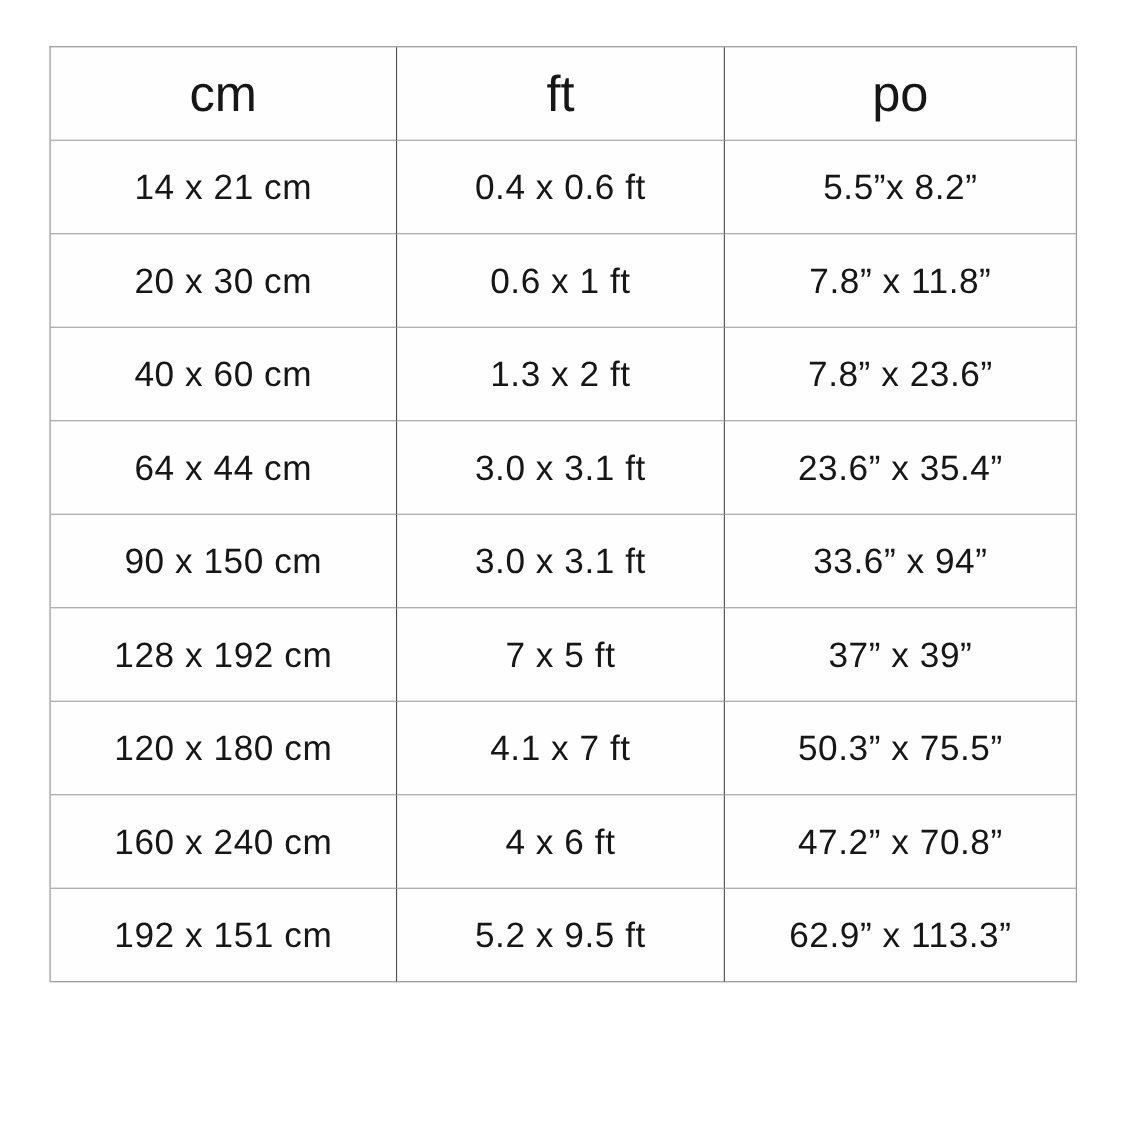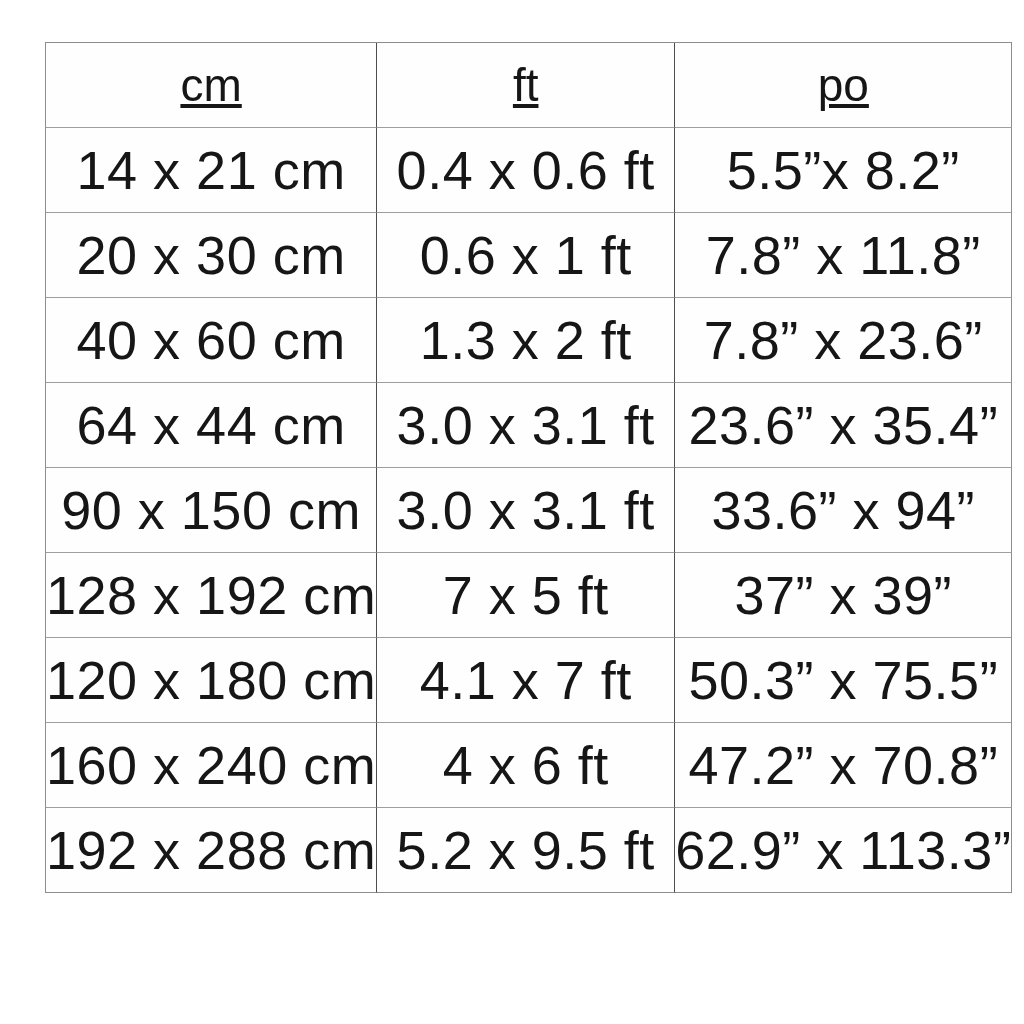--- a/index.html
+++ b/index.html
@@ -43,25 +43,24 @@
   }
   .size-chart th:last-child, .size-chart td:last-child {
     border-right-color: #8d8d8d;
   }
   .size-chart tr.last td {
     border-bottom-color: #8d8d8d;
   }
   .size-chart th {
     height: 84px;
     font-size: 46px;
-    text-decoration: underline;
   }
   .size-chart td {
     height: 84px;
-    font-size: 54px;
+    font-size: 32px;
     letter-spacing: 0.5px;
   }
 </style>
 </head>
 <body>
 
 <div class="page">
   <table class="size-chart">
     <colgroup>
       <col class="c1">
@@ -110,19 +109,19 @@
         <td>120 x 180 cm</td>
         <td>4.1 x 7 ft</td>
         <td>50.3” x 75.5”</td>
       </tr>
       <tr>
         <td>160 x 240 cm</td>
         <td>4 x 6 ft</td>
         <td>47.2” x 70.8”</td>
       </tr>
       <tr class="last">
-        <td>192 x 288 cm</td>
+        <td>192 x 151 cm</td>
         <td>5.2 x 9.5 ft</td>
         <td>62.9” x 113.3”</td>
       </tr>
     </tbody>
   </table>
 </div>
 
 </body></html>

